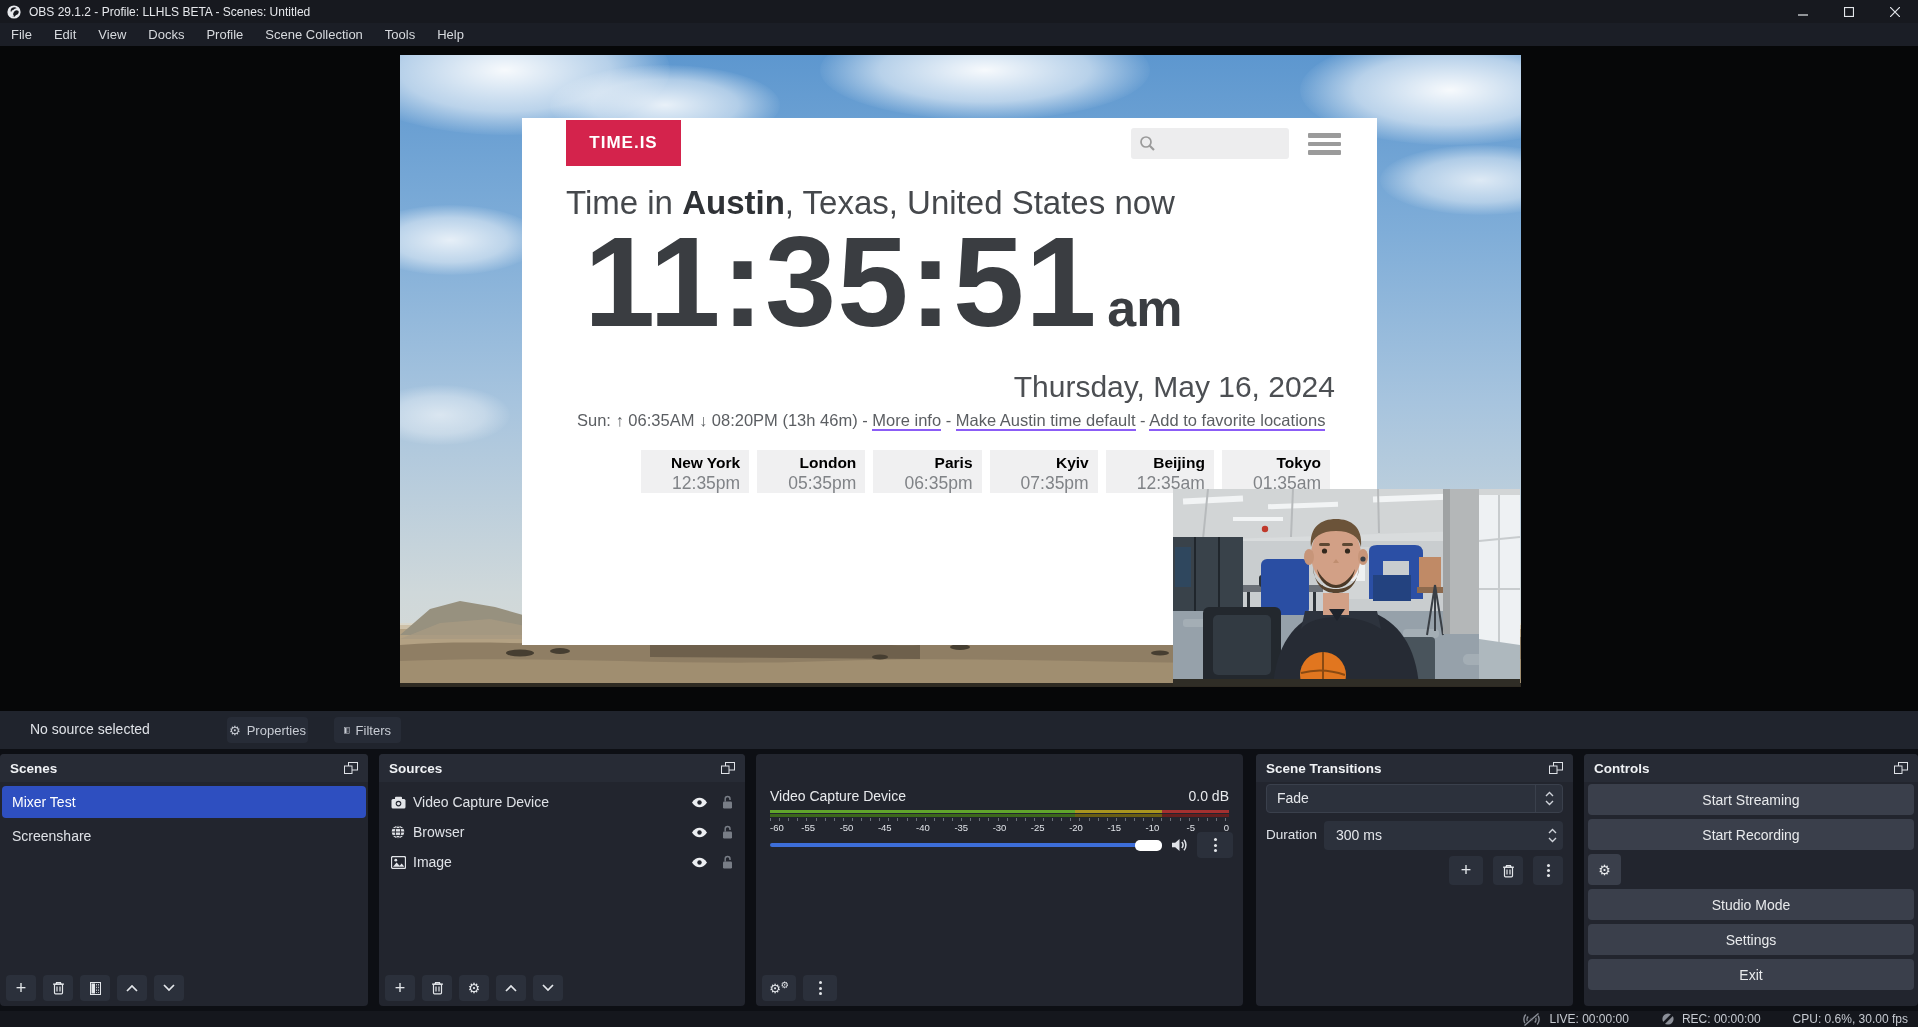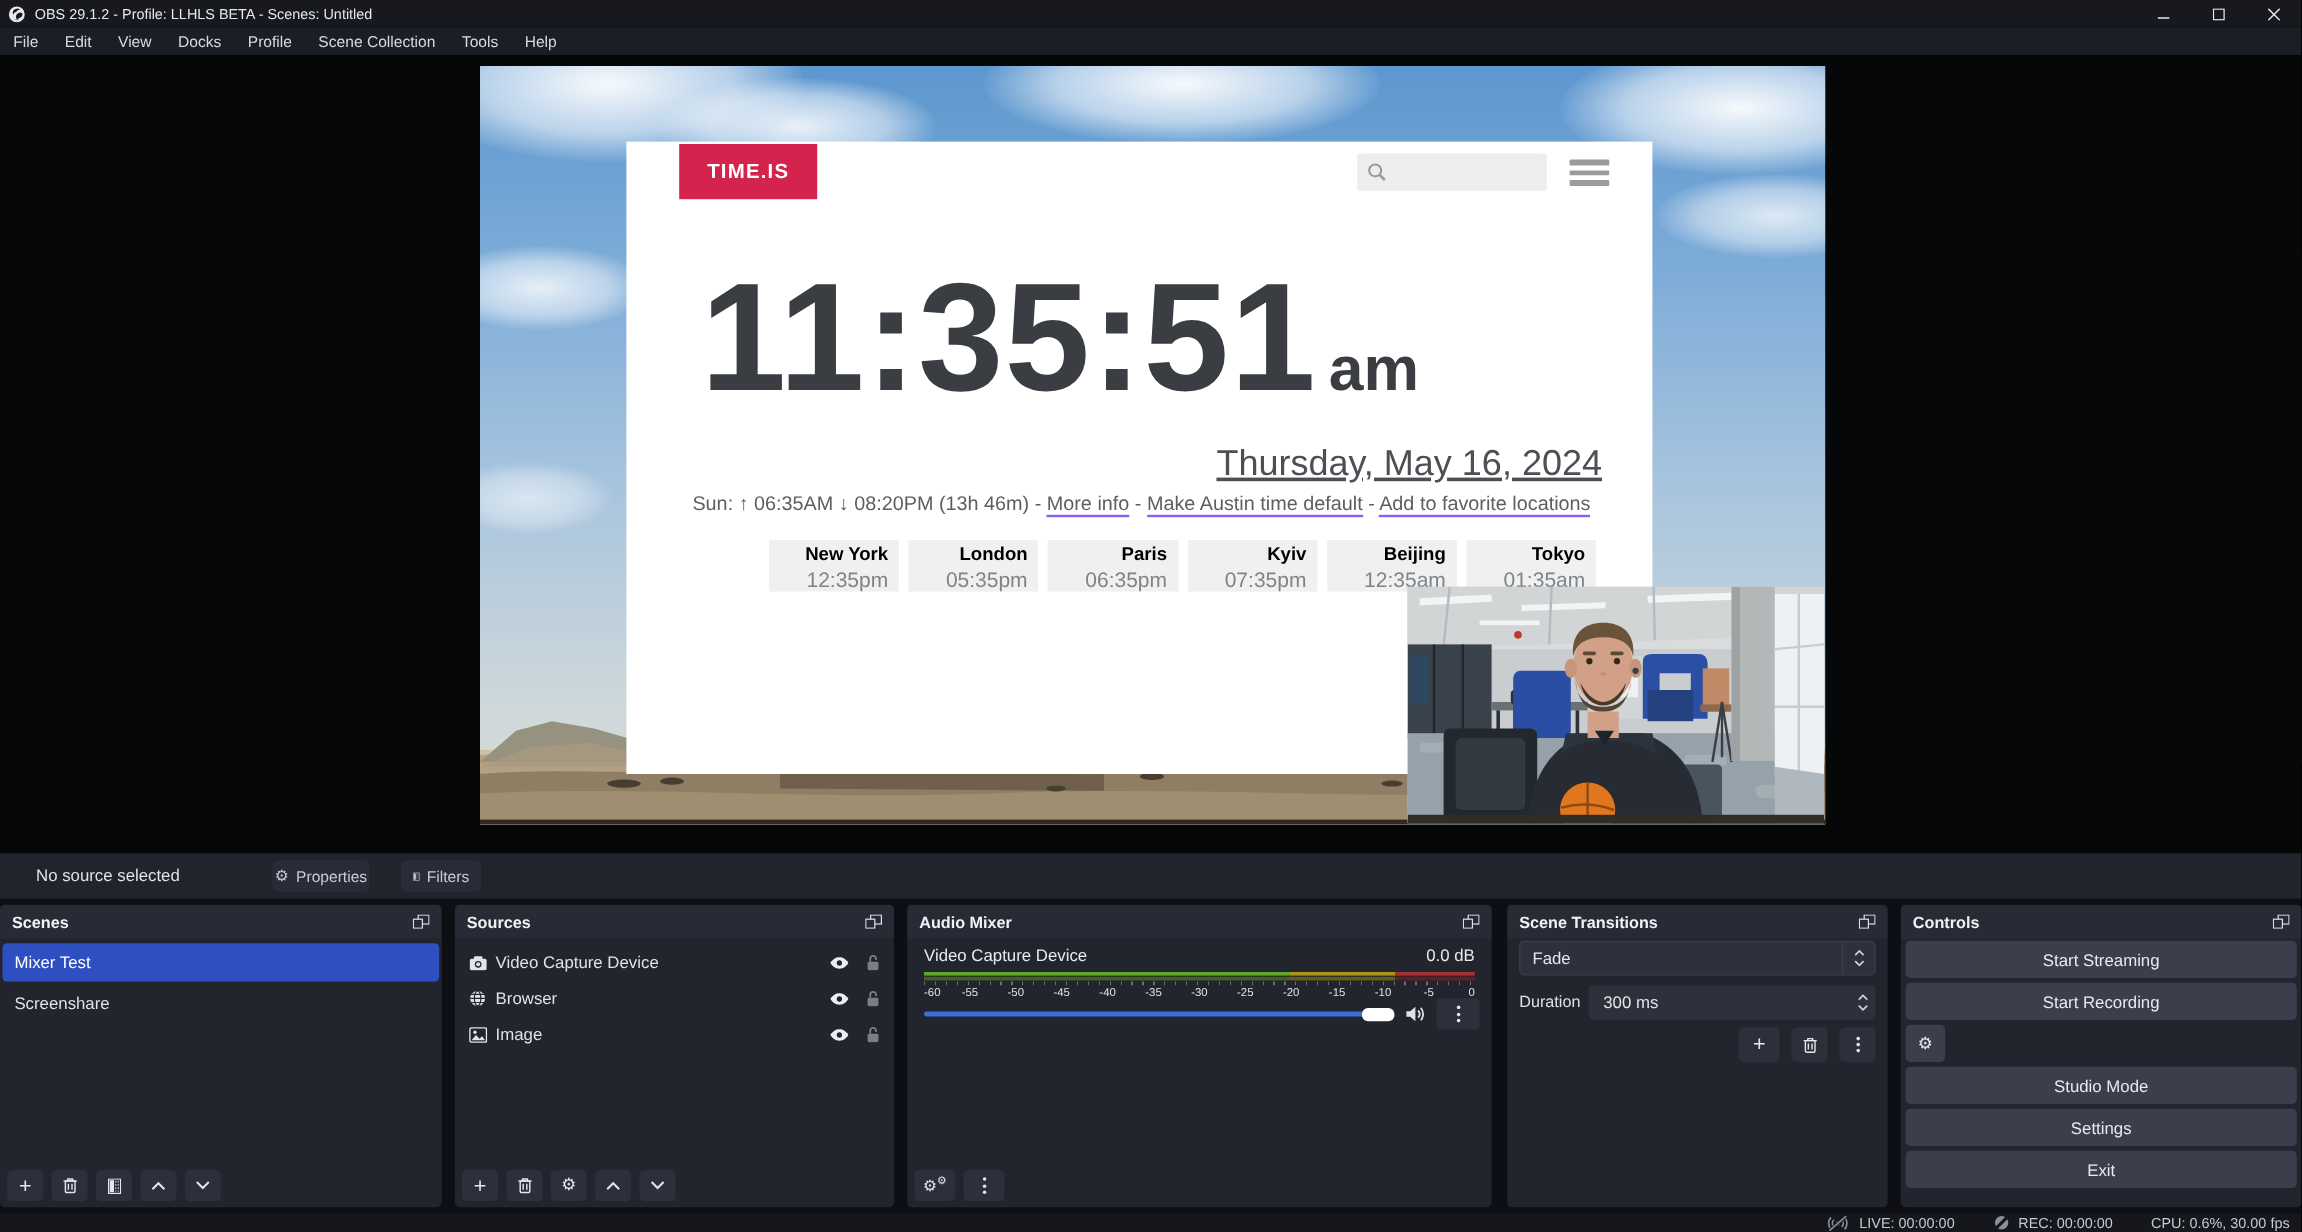--- a/index.html
+++ b/index.html
@@ -26,21 +26,21 @@
   .timeis{position:absolute;left:122px;top:63px;width:855px;height:527px;background:#fff;z-index:2;}
   .ti-logo{position:absolute;left:44px;top:2px;width:115px;height:46px;background:#d4234c;color:#fff;display:flex;align-items:center;justify-content:center;font-weight:800;font-size:17px;letter-spacing:1px;}
   .ti-search{position:absolute;left:609px;top:10px;width:158px;height:31px;background:#ededee;border-radius:3px;display:flex;align-items:center;padding-left:8px;box-sizing:border-box;}
   .ti-burger{position:absolute;left:786px;top:15px;width:33px;}
   .ti-burger div{height:4.5px;background:#9b9b9b;margin-bottom:4px;border-radius:1px;}
   .ti-heading{position:absolute;left:44px;top:66px;font-size:33px;color:#45484c;white-space:nowrap;}
   .ti-heading .city{font-weight:800;color:#2f3236;}
   .ti-time{position:absolute;left:62px;top:100px;color:#3a3d41;white-space:nowrap;}
   .ti-time .digits{font-size:128px;font-weight:700;letter-spacing:1px;line-height:1;}
   .ti-time .ampm{font-size:52px;font-weight:700;margin-left:10px;}
-  .ti-date{position:absolute;right:42px;top:252px;font-size:30px;color:#4c4f53;text-decoration:underline;}
+  .ti-date{position:absolute;right:42px;top:252px;font-size:30px;color:#4c4f53;}
   .ti-sun{position:absolute;left:55px;top:293px;font-size:16.5px;color:#5b5e62;white-space:nowrap;}
   .ti-sun a{color:#5b5e62;text-decoration:none;border-bottom:2px solid #8b5cf6;}
   .ti-cities{position:absolute;left:119px;right:47px;top:332px;height:43px;display:flex;gap:8px;}
   .ti-city{flex:1;background:#f0f0f1;text-align:right;padding:4px 9px 0 0;box-sizing:border-box;}
   .ti-city .cname{font-size:15.5px;font-weight:700;color:#000000;}
   .ti-city .ctime{font-size:17.5px;color:#808387;margin-top:1px;}
 
   .webcam{position:absolute;left:773px;top:434px;width:347px;height:197px;z-index:5;background:#b9bcbe;}
 
   
@@ -194,20 +194,23 @@
           <svg width="17" height="17" viewBox="0 0 17 17">
               <circle cx="7" cy="7" r="5" fill="none" stroke="#9a9a9a" stroke-width="1.7"></circle>
               <path d="M10.7 10.7l4.3 4.3" stroke="#9a9a9a" stroke-width="2.2"></path>
             </svg>
         </div>
         <div class="ti-burger">
             <div></div>
             <div></div>
             <div></div>
           </div>
+        <div class="ti-heading">
+          <span>Time in </span><span class="city">Austin</span><span>, Texas, United States now</span>
+        </div>
         <div class="ti-time">
           <span class="digits">11:35:51</span><span class="ampm">am</span>
         </div>
         <div class="ti-date">Thursday, May 16, 2024</div>
         <div class="ti-sun">
           <span>Sun: ↑ 06:35AM ↓ 08:20PM (13h 46m) - </span><a href="#">More info</a><span> - </span><a href="#">Make Austin time default</a><span> - </span><a href="#">Add to favorite locations</a>
         </div>
         <div class="ti-cities">
           <div class="ti-city">
               <div class="cname">New York</div>
@@ -491,29 +494,20 @@
           </div>
         <div class="pbtn">
             <svg width="12" height="8">
               <polyline points="1,1 6,6 11,1" fill="none" stroke="currentColor" stroke-width="1.7"></polyline>
             </svg>
           </div>
       </div>
     </section>
 
     <section class="panel" id="panel-audio">
-      <div class="panel-header">
-        <span>Audio Mixer</span>
-        <span class="popout">
-            <svg width="14" height="12" viewBox="0 0 14 12">
-              <rect x="4.5" y="0.5" width="9" height="7.5" fill="none" stroke="currentColor"></rect>
-              <rect x="0.5" y="4" width="7.5" height="7.5" fill="#272b35" stroke="currentColor"></rect>
-            </svg>
-          </span>
-      </div>
       <div class="mixer-name">
         <span>Video Capture Device</span>
         <span>0.0 dB</span>
       </div>
       <div class="meter">
         <div class="bar"></div>
         <div class="bar dim"></div>
         <div class="tickmarks"></div>
         <div class="ticklabels">
           <span class="tfirst" style="left:0%">-60</span>

